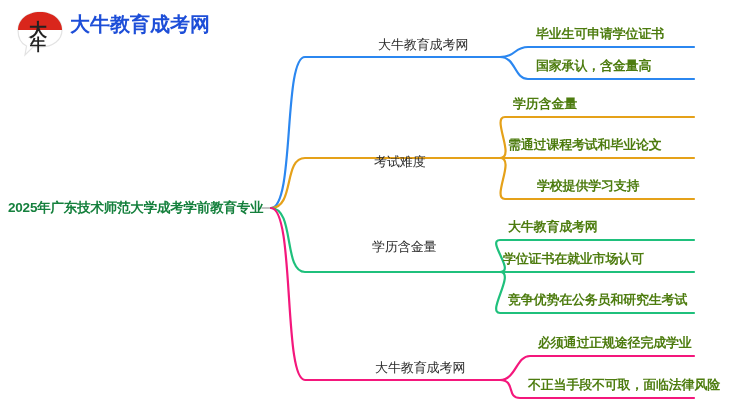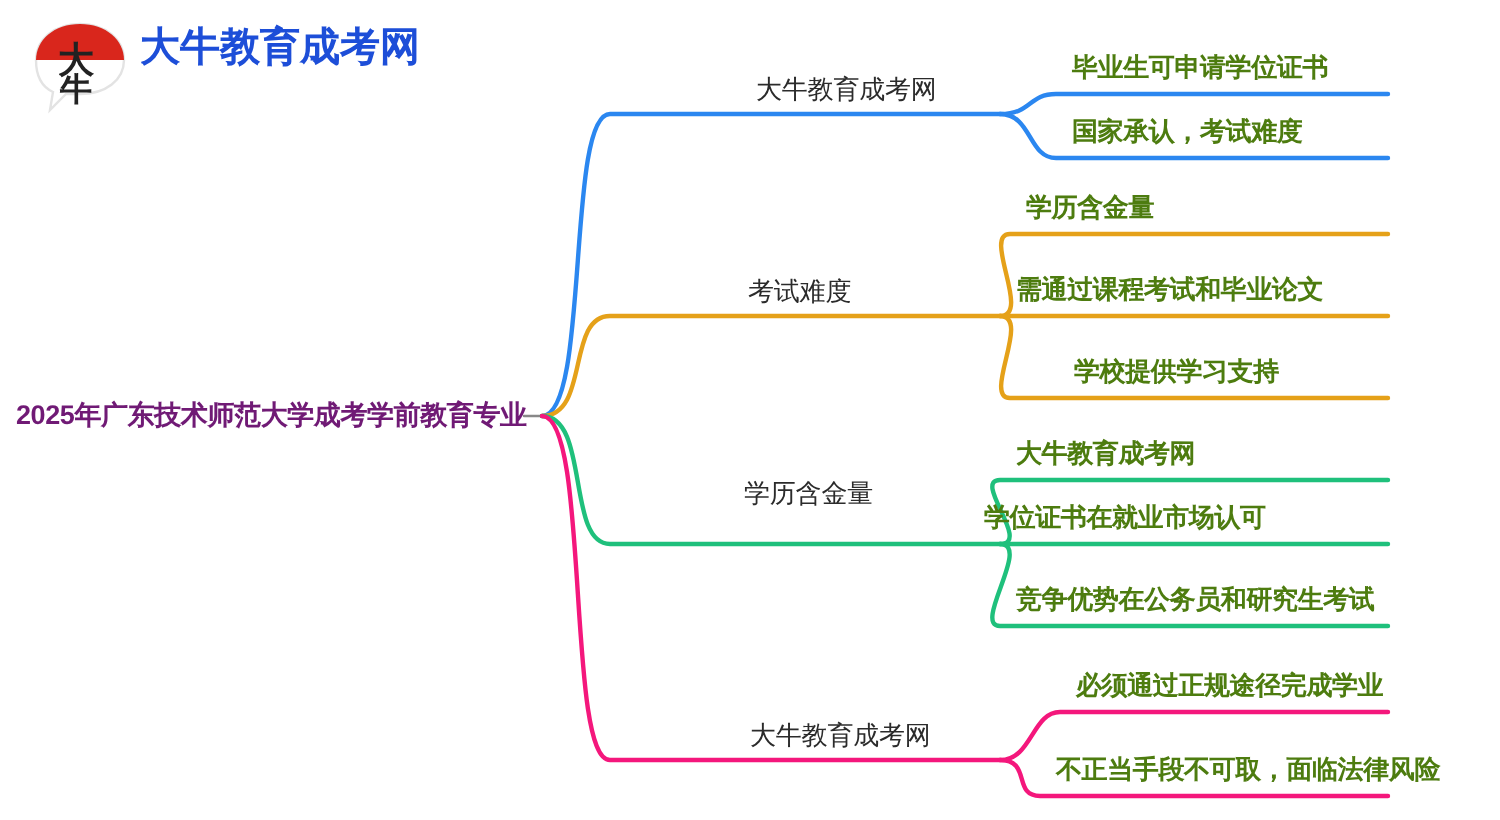--- a/index.html
+++ b/index.html
@@ -70,21 +70,21 @@
 
   .node-text {
     position: absolute;
     white-space: nowrap;
     color: #231f20;
     font-family: "Liberation Sans", "DejaVu Sans", sans-serif;
   }
   .root-text {
     font-size: 13.5px;
     font-weight: bold;
-    color: #701a75;
+    color: #15803d;
     letter-spacing: -0.2px;
   }
   .branch-text {
     font-size: 13px;
     color: #2b2b2b;
     letter-spacing: -0.1px;
   }
   .leaf-text {
     font-size: 13px;
     color: #4d7c0f;
@@ -125,27 +125,27 @@
       <path d="M 271 208 C 295 208, 283 380, 305 380 L 500 380" fill="none" stroke="#f4177c" stroke-width="2.2" stroke-linecap="round"></path>
       <path d="M 500 380 C 516 380, 516 356, 530 356 L 694 356" fill="none" stroke="#f4177c" stroke-width="2.2" stroke-linecap="round"></path>
       <path d="M 500 380 C 516 380, 506 398, 520 398 L 694 398" fill="none" stroke="#f4177c" stroke-width="2.2" stroke-linecap="round"></path>
     </svg>
 
   <div class="node-text root-text" id="root-label" style="left: 8px; top: 199px;">2025年广东技术师范大学成考学前教育专业</div>
 
   <div id="labels">
       <div class="node-text branch-text" style="top: 36px; left: 378px;">大牛教育成考网</div>
       <div class="node-text leaf-text" style="left: 536px; top: 25px;">毕业生可申请学位证书</div>
-      <div class="node-text leaf-text" style="left: 536px; top: 57px;">国家承认，考试难度</div>
-      <div class="node-text branch-text" style="top: 137px; left: 374px;">考试难度</div>
+      <div class="node-text leaf-text" style="left: 536px; top: 57px;">国家承认，含金量高</div>
+      <div class="node-text branch-text" style="top: 153px; left: 374px;">考试难度</div>
       <div class="node-text leaf-text" style="left: 513px; top: 95px;">学历含金量</div>
       <div class="node-text leaf-text" style="left: 508px; top: 136px;">需通过课程考试和毕业论文</div>
       <div class="node-text leaf-text" style="left: 513px; top: 177px; margin-left: 24px;">学校提供学习支持</div>
       <div class="node-text branch-text" style="top: 238px; left: 372px;">学历含金量</div>
       <div class="node-text leaf-text" style="left: 508px; top: 218px;">大牛教育成考网</div>
-      <div class="node-text leaf-text" style="left: 492px; top: 250px;">学位证书在就业市场认可</div>
+      <div class="node-text leaf-text" style="left: 503px; top: 250px;">学位证书在就业市场认可</div>
       <div class="node-text leaf-text" style="left: 508px; top: 291px;">竞争优势在公务员和研究生考试</div>
       <div class="node-text branch-text" style="top: 359px; left: 375px;">大牛教育成考网</div>
       <div class="node-text leaf-text" style="left: 538px; top: 334px;">必须通过正规途径完成学业</div>
       <div class="node-text leaf-text" style="left: 528px; top: 376px;">不正当手段不可取，面临法律风险</div>
     </div>
 
 </div>
 
 </body></html>

